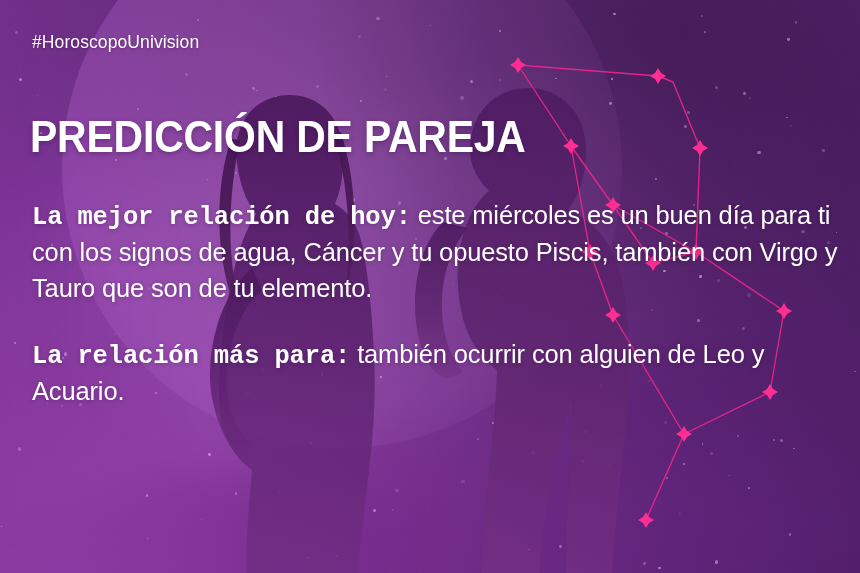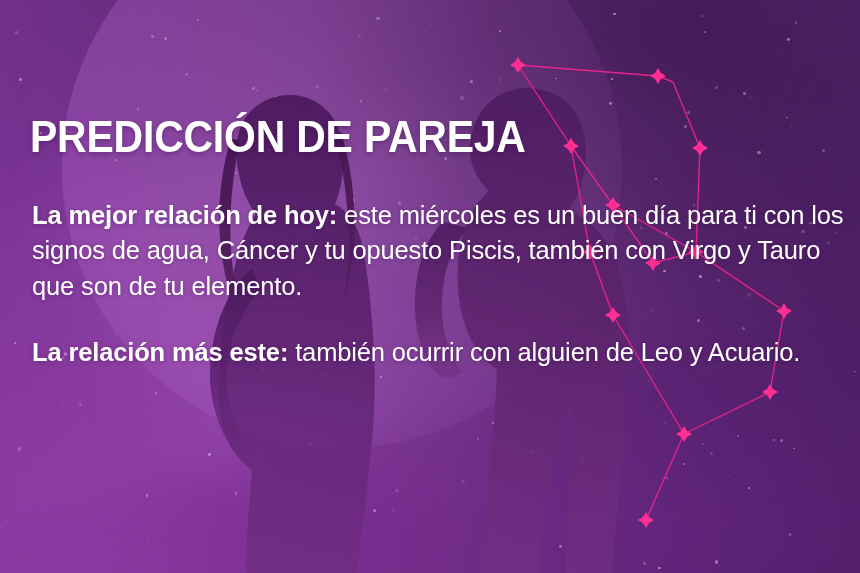--- a/index.html
+++ b/index.html
@@ -161,20 +161,21 @@
     margin: 0;
     text-shadow: 0 1px 4px rgba(45,12,62,0.30);
     letter-spacing: -0.15px;
   }
   .para + .para { margin-top: 31px; }
   .para b {
     font-weight: 700;
   }
   .lead {
     font-weight: 700;
+    font-family: Liberation Mono, monospace;
   }
 </style>
 </head>
 <body>
 
 <div id="card">
 
   <div class="bg-base"></div>
   <div class="moon-glow"></div>
   <div class="moon"></div>
@@ -453,24 +454,25 @@
       <path class="const-star" d="M613 307 L616 312 L621 315 L616 318 L613 323 L610 318 L605 315 L610 312 Z"></path>
       <path class="const-star" d="M770 384 L773 389 L778 392 L773 395 L770 400 L767 395 L762 392 L767 389 Z"></path>
       <path class="const-star" d="M684 426 L687 431 L692 434 L687 437 L684 442 L681 437 L676 434 L681 431 Z"></path>
       <path class="const-star" d="M646 512 L649 517 L654 520 L649 523 L646 528 L643 523 L638 520 L643 517 Z"></path>
       <path class="const-star" d="M700 140 L703 145 L708 148 L703 151 L700 156 L697 151 L692 148 L697 145 Z"></path>
     </g>
   </svg>
 
   <div class="content">
 
+    <div class="hashtag">#HoroscopoUnivision</div>
 
     <h1 class="headline">PREDICCIÓN DE PAREJA</h1>
 
     <div class="body-block">
 
       <p class="para"><b class="lead">La mejor relación de hoy:</b><span> este miércoles es un buen día para ti con los signos de agua, Cáncer y tu opuesto Piscis, también con Virgo y Tauro que son de tu elemento.</span></p>
 
-      <p class="para"><b class="lead">La relación más este:</b><span> también ocurrir con alguien de Leo y Acuario.</span></p>
+      <p class="para"><b class="lead">La relación más para:</b><span> también ocurrir con alguien de Leo y Acuario.</span></p>
 
     </div>
   </div>
 </div>
 
 </body></html>

